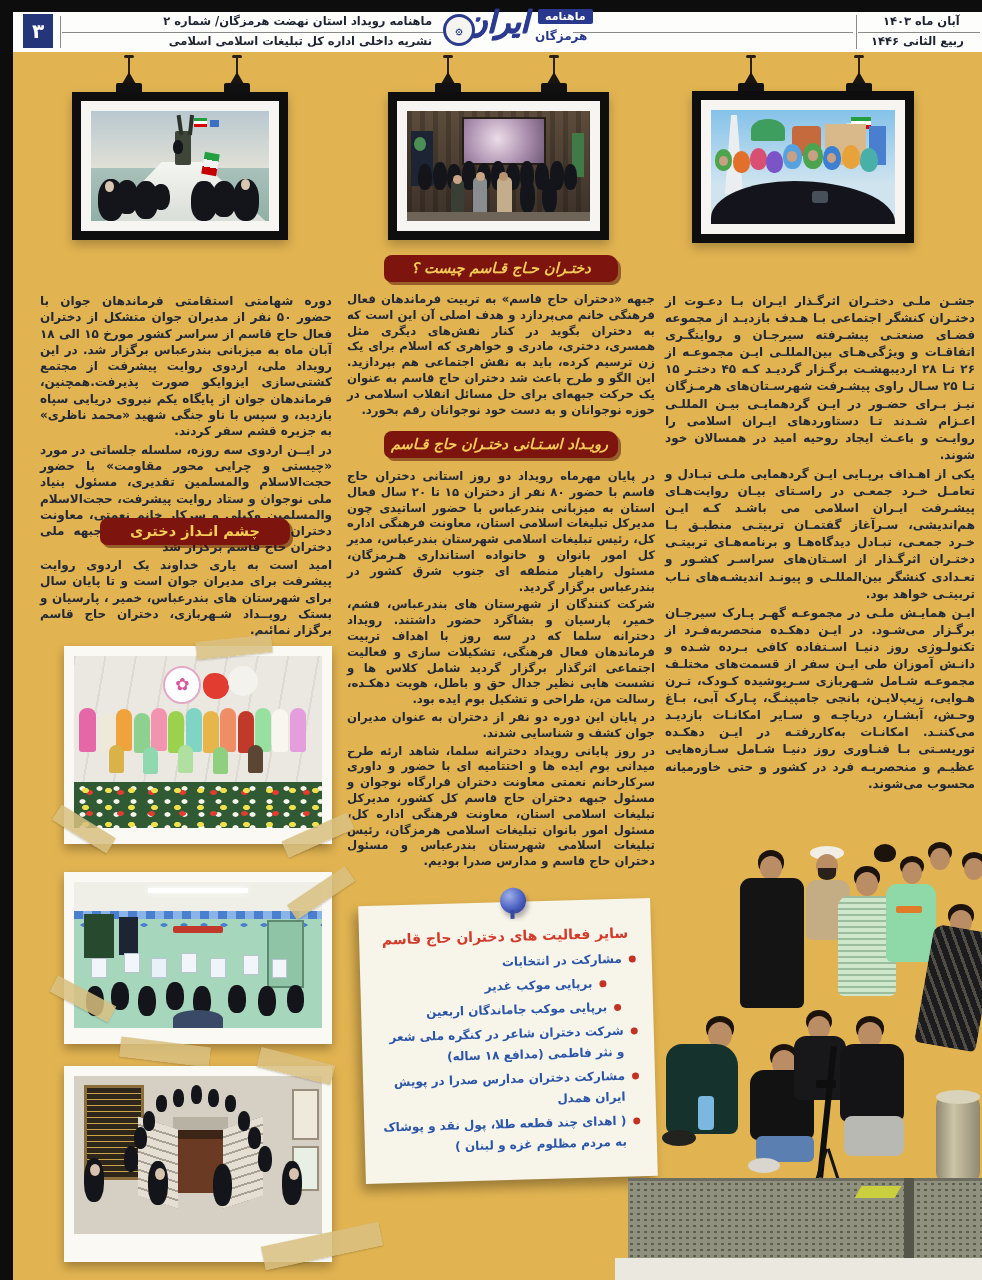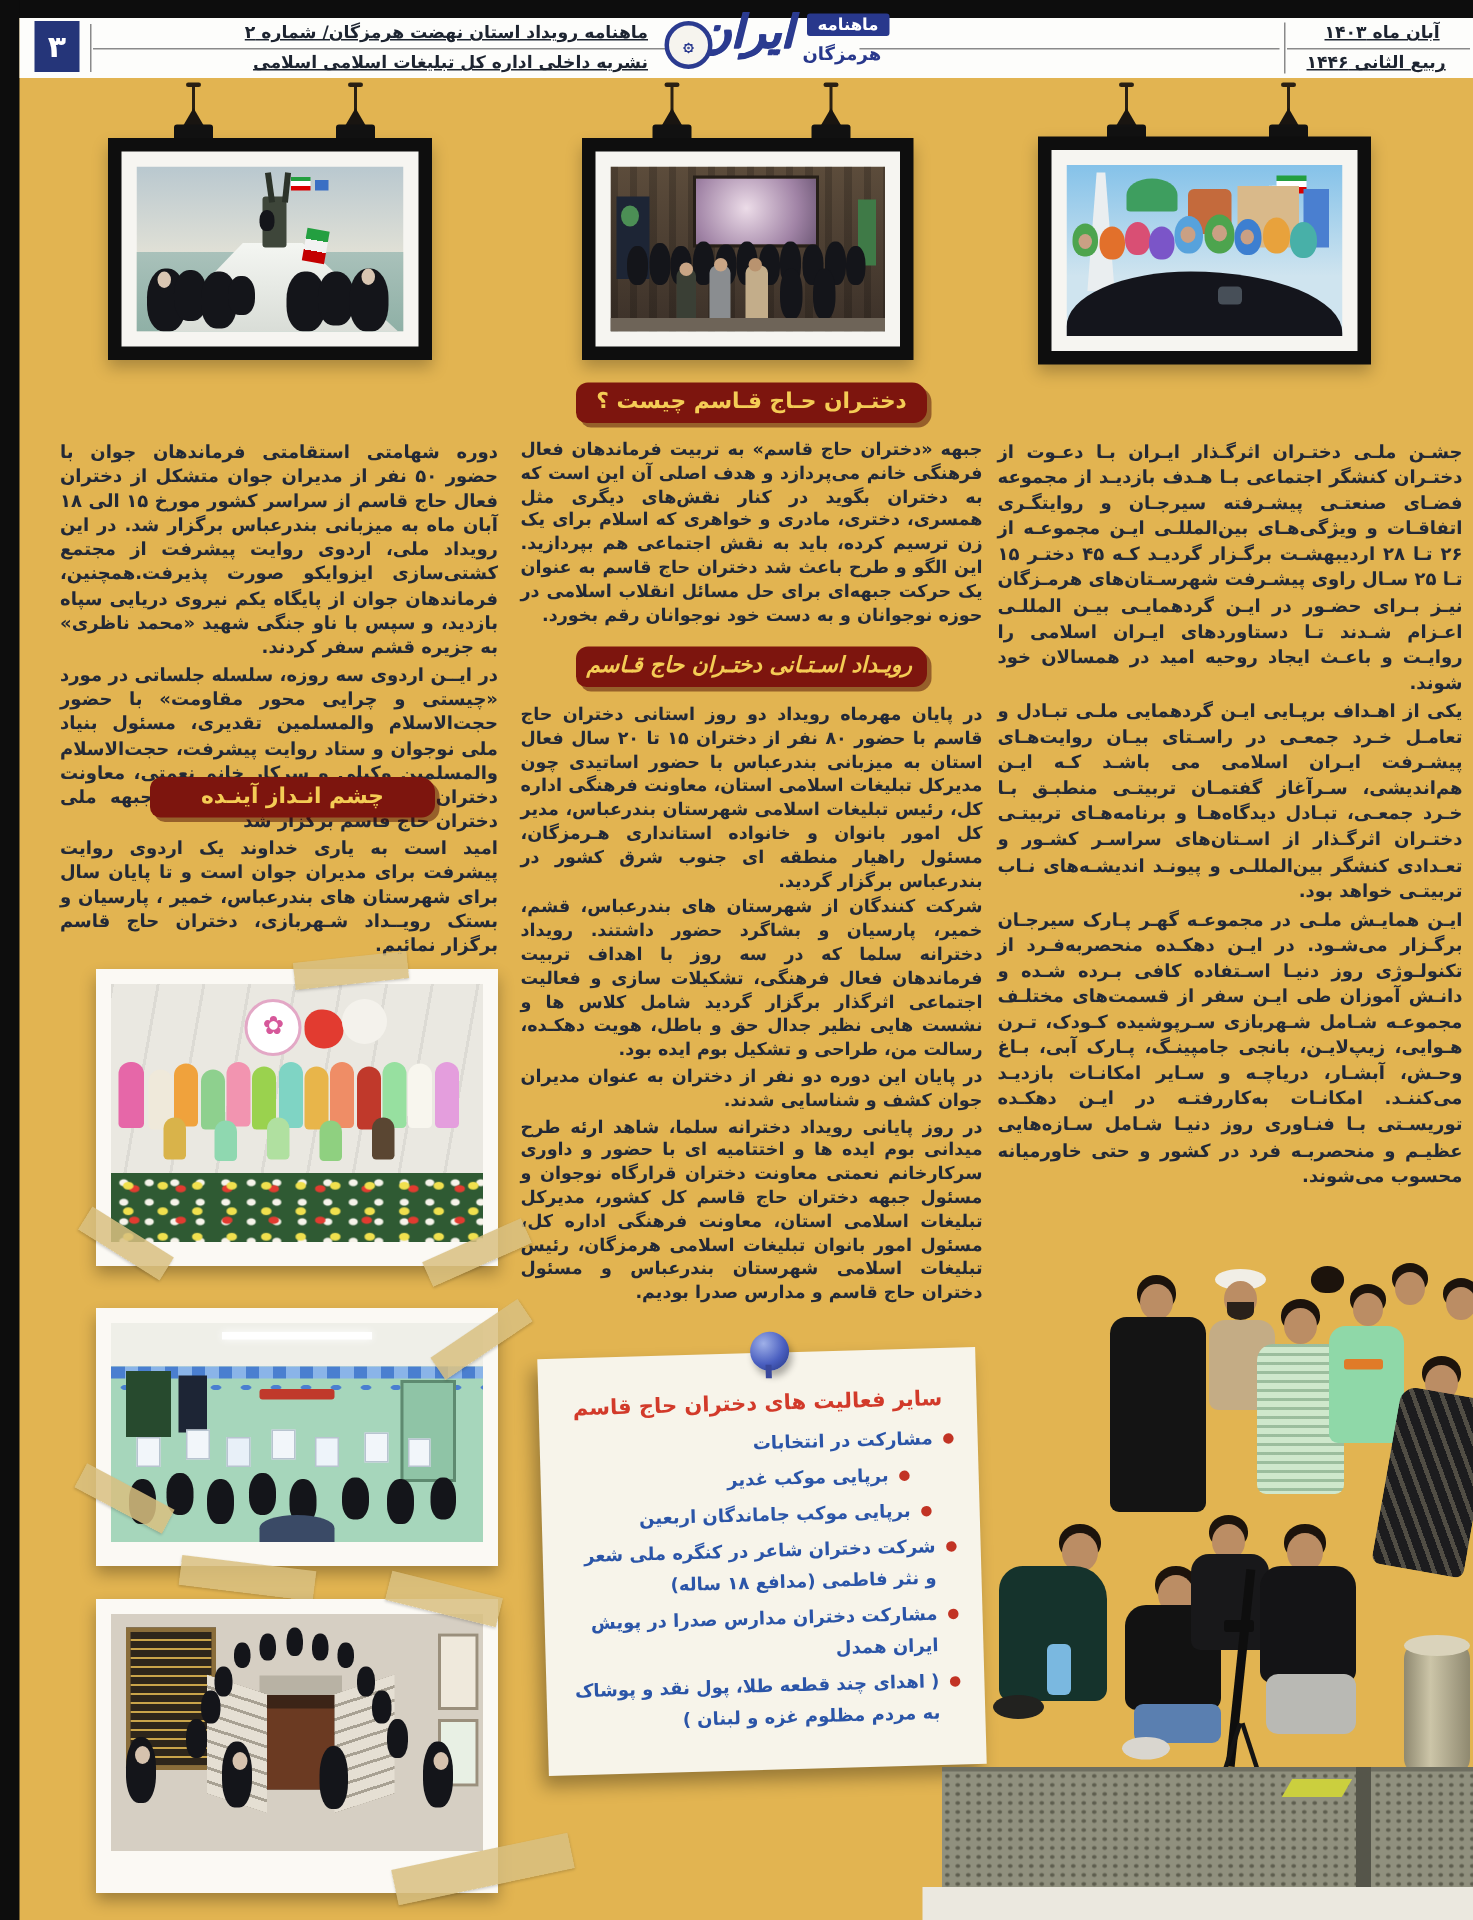--- a/index.html
+++ b/index.html
@@ -5,21 +5,21 @@
   html,body{margin:0;padding:0;background:#555;}
   #page{position:relative;width:982px;height:1280px;background:#E2B451;overflow:hidden;
         font-family:"DejaVu Sans",sans-serif;direction:rtl;}
   .ab{position:absolute;}
   
   #topbar{left:0;top:0;width:982px;height:12px;background:#0d0d0d;}
   #leftbar{left:0;top:0;width:13px;height:1280px;background:#0d0d0d;}
   #header{left:13px;top:12px;width:969px;height:40px;background:#fdfdfb;}
   .hrule{position:absolute;height:1px;background:#8a8a8a;}
   .vrule{position:absolute;width:1px;background:#8a8a8a;}
-  .htext{position:absolute;color:#1d2430;font-size:11.5px;font-weight:bold;white-space:nowrap;text-decoration:underline;}
+  .htext{position:absolute;color:#1d2430;font-size:11.5px;font-weight:bold;white-space:nowrap;}
   #pagenum{position:absolute;left:10px;top:2px;width:30px;height:34px;background:#253579;color:#fff;
            font-size:20px;font-weight:bold;text-align:center;line-height:34px;}
   #logo-badge{position:absolute;background:#28388c;color:#fff;font-size:11px;font-weight:bold;
               padding:1px 7px;border-radius:2px;}
   #logo-sub{position:absolute;color:#28388c;font-size:12px;font-weight:bold;}
   #logo-callig{position:absolute;color:#2b3b90;font-size:30px;font-weight:bold;font-style:italic;
                text-shadow:1px 0 #2b3b90,0 1px #2b3b90;}
   #logo-emblem{position:absolute;width:26px;height:26px;border-radius:50%;border:3px solid #2b3b90;
                background:#f6f4ee;color:#2b3b90;font-size:12px;text-align:center;line-height:26px;font-weight:bold;}
   
@@ -204,37 +204,37 @@
       </div>
     </div>
   </div>
 
   <div class="body-text" style="left:665px;top:293px;width:310px;line-height:17.1px;">
     <p>جشـن ملـی دختـران اثرگـذار ایـران بـا دعـوت از دختـران کنشگر اجتماعی بـا هـدف بازدیـد از مجموعه فضـای صنعتـی پیشـرفته سیرجـان و روایتگـری اتفاقـات و ویژگی‌هـای بین‌المللـی ایـن مجموعـه از ۲۶ تـا ۲۸ اردیبهشـت برگـزار گردیـد کـه ۴۵ دختـر ۱۵ تـا ۲۵ سـال راوی پیشـرفت شهرسـتان‌های هرمـزگان نیـز بـرای حضـور در ایـن گردهمایـی بیـن المللـی اعـزام شـدند تـا دستاوردهای ایـران اسلامی را روایـت و باعـث ایجاد روحیه امید در همسالان خود شوند.</p>
     <p>یکی از اهـداف برپـایی ایـن گردهمایی ملـی تبـادل و تعامـل خـرد جمعـی در راسـتای بیـان روایت‌هـای پیشـرفت ایـران اسلامی می باشـد کـه ایـن هم‌اندیشی، سـرآغاز گفتمـان تربیتـی منطبـق بـا خـرد جمعـی، تبـادل دیدگاه‌هـا و برنامه‌هـای تربیتـی دختـران اثرگـذار از اسـتان‌های سراسـر کشـور و تعـدادی کنشگر بین‌المللـی و پیونـد اندیشـه‌های نـاب تربیتـی خواهد بود.</p>
     <p>ایـن همایـش ملـی در مجموعـه گهـر پـارک سیرجـان برگـزار می‌شـود. در ایـن دهکـده منحصربه‌فـرد از تکنولـوژی روز دنیـا اسـتفاده کافی بـرده شـده و دانـش آموزان طی ایـن سفر از قسمت‌های مختلـف مجموعـه شـامل شـهربازی سـرپوشیده کـودک، تـرن هـوایی، زیپ‌لایـن، بانجی جامپینـگ، پـارک آبی، بـاغ وحـش، آبشـار، دریاچـه و سـایر امکانـات بازدیـد می‌کننـد. امکانـات به‌کاررفتـه در ایـن دهکـده توریسـتی بـا فنـاوری روز دنیـا شـامل سـازه‌هایی عظیـم و منحصربـه فرد در کشور و حتی خاورمیانه محسوب می‌شوند.</p>
   </div>
 
-  <div class="banner" style="left:384px;top:255px;width:214px;">دختـران حـاج قـاسم چیست ؟</div>
+  <div class="banner" style="left:384px;top:255px;width:214px;font-style:italic;">دختـران حـاج قـاسم چیست ؟</div>
   <div class="body-text" style="left:347px;top:292px;width:308px;line-height:15.8px;font-size:11.7px;">
     <p>جبهه «دختران حاج قاسم» به تربیت فرماندهان فعال فرهنگی خانم می‌پردازد و هدف اصلی آن این است که به دختران بگوید در کنار نقش‌های دیگری مثل همسری، دختری، مادری و خواهری که اسلام برای یک زن ترسیم کرده، باید به نقش اجتماعی هم بپردازید. این الگو و طرح باعث شد دختران حاج قاسم به عنوان یک حرکت جبهه‌ای برای حل مسائل انقلاب اسلامی در حوزه نوجوانان و به دست خود نوجوانان رقم بخورد.</p>
   </div>
   <div class="banner" style="left:384px;top:431px;width:214px;font-style:italic;">رویـداد اسـتـانی دختـران حاج قـاسم</div>
   <div class="body-text" style="left:347px;top:469px;width:308px;line-height:15.8px;font-size:11.7px;">
     <p>در پایان مهرماه رویداد دو روز استانی دختران حاج قاسم با حضور ۸۰ نفر از دختران ۱۵ تا ۲۰ سال فعال استان به میزبانی بندرعباس با حضور اساتیدی چون مدیرکل تبلیغات اسلامی استان، معاونت فرهنگی اداره کل، رئیس تبلیغات اسلامی شهرستان بندرعباس، مدیر کل امور بانوان و خانواده استانداری هـرمزگان، مسئول راهیار منطقه ای جنوب شرق کشور در بندرعباس برگزار گردید.</p>
     <p>شرکت کنندگان از شهرستان های بندرعباس، قشم، خمیر، پارسیان و بشاگرد حضور داشتند. رویداد دخترانه سلما که در سه روز با اهداف تربیت فرماندهان فعال فرهنگی، تشکیلات سازی و فعالیت اجتماعی اثرگذار برگزار گردید شامل کلاس ها و نشست هایی نظیر جدال حق و باطل، هویت دهکـده، رسالت من، طراحی و تشکیل بوم ایده بود.</p>
     <p>در پایان این دوره دو نفر از دختران به عنوان مدیران جوان کشف و شناسایی شدند.</p>
     <p>در روز پایانی رویداد دخترانه سلما، شاهد ارئه طرح میدانی بوم ایده ها و اختتامیه ای با حضور و داوری سرکارخانم نعمتی معاونت دختران قرارگاه نوجوان و مسئول جبهه دختران حاج قاسم کل کشور، مدیرکل تبلیغات اسلامی استان، معاونت فرهنگی اداره کل، مسئول امور بانوان تبلیغات اسلامی هرمزگان، رئیس تبلیغات اسلامی شهرستان بندرعباس و مسئول دختران حاج قاسم و مدارس صدرا بودیم.</p>
   </div>
 
   <div class="body-text" style="left:40px;top:293px;width:292px;">
     <p>دوره شهامتی استقامتی فرماندهان جوان با حضور ۵۰ نفر از مدیران جوان متشکل از دختران فعال حاج قاسم از سراسر کشور مورخ ۱۵ الی ۱۸ آبان ماه به میزبانی بندرعباس برگزار شد. در این رویداد ملی، اردوی روایت پیشرفت از مجتمع کشتی‌سازی ایزوایکو صورت پذیرفت.همچنین، فرماندهان جوان از پایگاه یکم نیروی دریایی سپاه بازدید، و سپس با ناو جنگی شهید «محمد ناظری» به جزیره قشم سفر کردند.</p>
     <p>در ایــن اردوی سه روزه، سلسله جلساتی در مورد «چیستی و چرایی محور مقاومت» با حضور حجت‌الاسلام والمسلمین تقدیری، مسئول بنیاد ملی نوجوان و ستاد روایت پیشرفت، حجت‌الاسلام والمسلمین وکیلی و سرکار خانم نعمتی، معاونت دختران قرارگاه نوجوانی و مسئول جبهه ملی دختران حاج قاسم برگزار شد</p>
   </div>
-  <div class="banner" style="left:100px;top:518px;width:170px;">چشم انـداز آینـده</div>
+  <div class="banner" style="left:100px;top:518px;width:170px;">چشم انـداز دختری</div>
   <div class="body-text" style="left:40px;top:557px;width:292px;">
     <p>امید است به یاری خداوند یک اردوی روایت پیشرفت برای مدیران جوان است و تا پایان سال برای شهرستان های بندرعباس، خمیر ، پارسیان و بستک رویــداد شـهربازی، دختران حاج قاسم برگزار نمائیم.</p>
   </div>
 
   <div class="polaroid" style="left:64px;top:646px;width:248px;padding-bottom:16px;">
     <div class="scene" style="width:248px;height:172px;">
       <div class="ab" style="inset:0;background:#eae8e1;"></div>
       <div class="ab" style="inset:0;background:repeating-linear-gradient(100deg,rgba(0,0,0,.06) 0 2px,transparent 2px 30px);"></div>
       <div class="ab" style="left:36%;top:6%;width:34px;height:34px;background:#fff;border-radius:50%;border:2px solid #e3a8c6;color:#d6589a;font-size:17px;text-align:center;line-height:32px;">✿</div>
       <div class="ab" style="left:52%;top:10%;width:26px;height:26px;background:#e23b30;border-radius:45% 55% 50% 50%;"></div>

